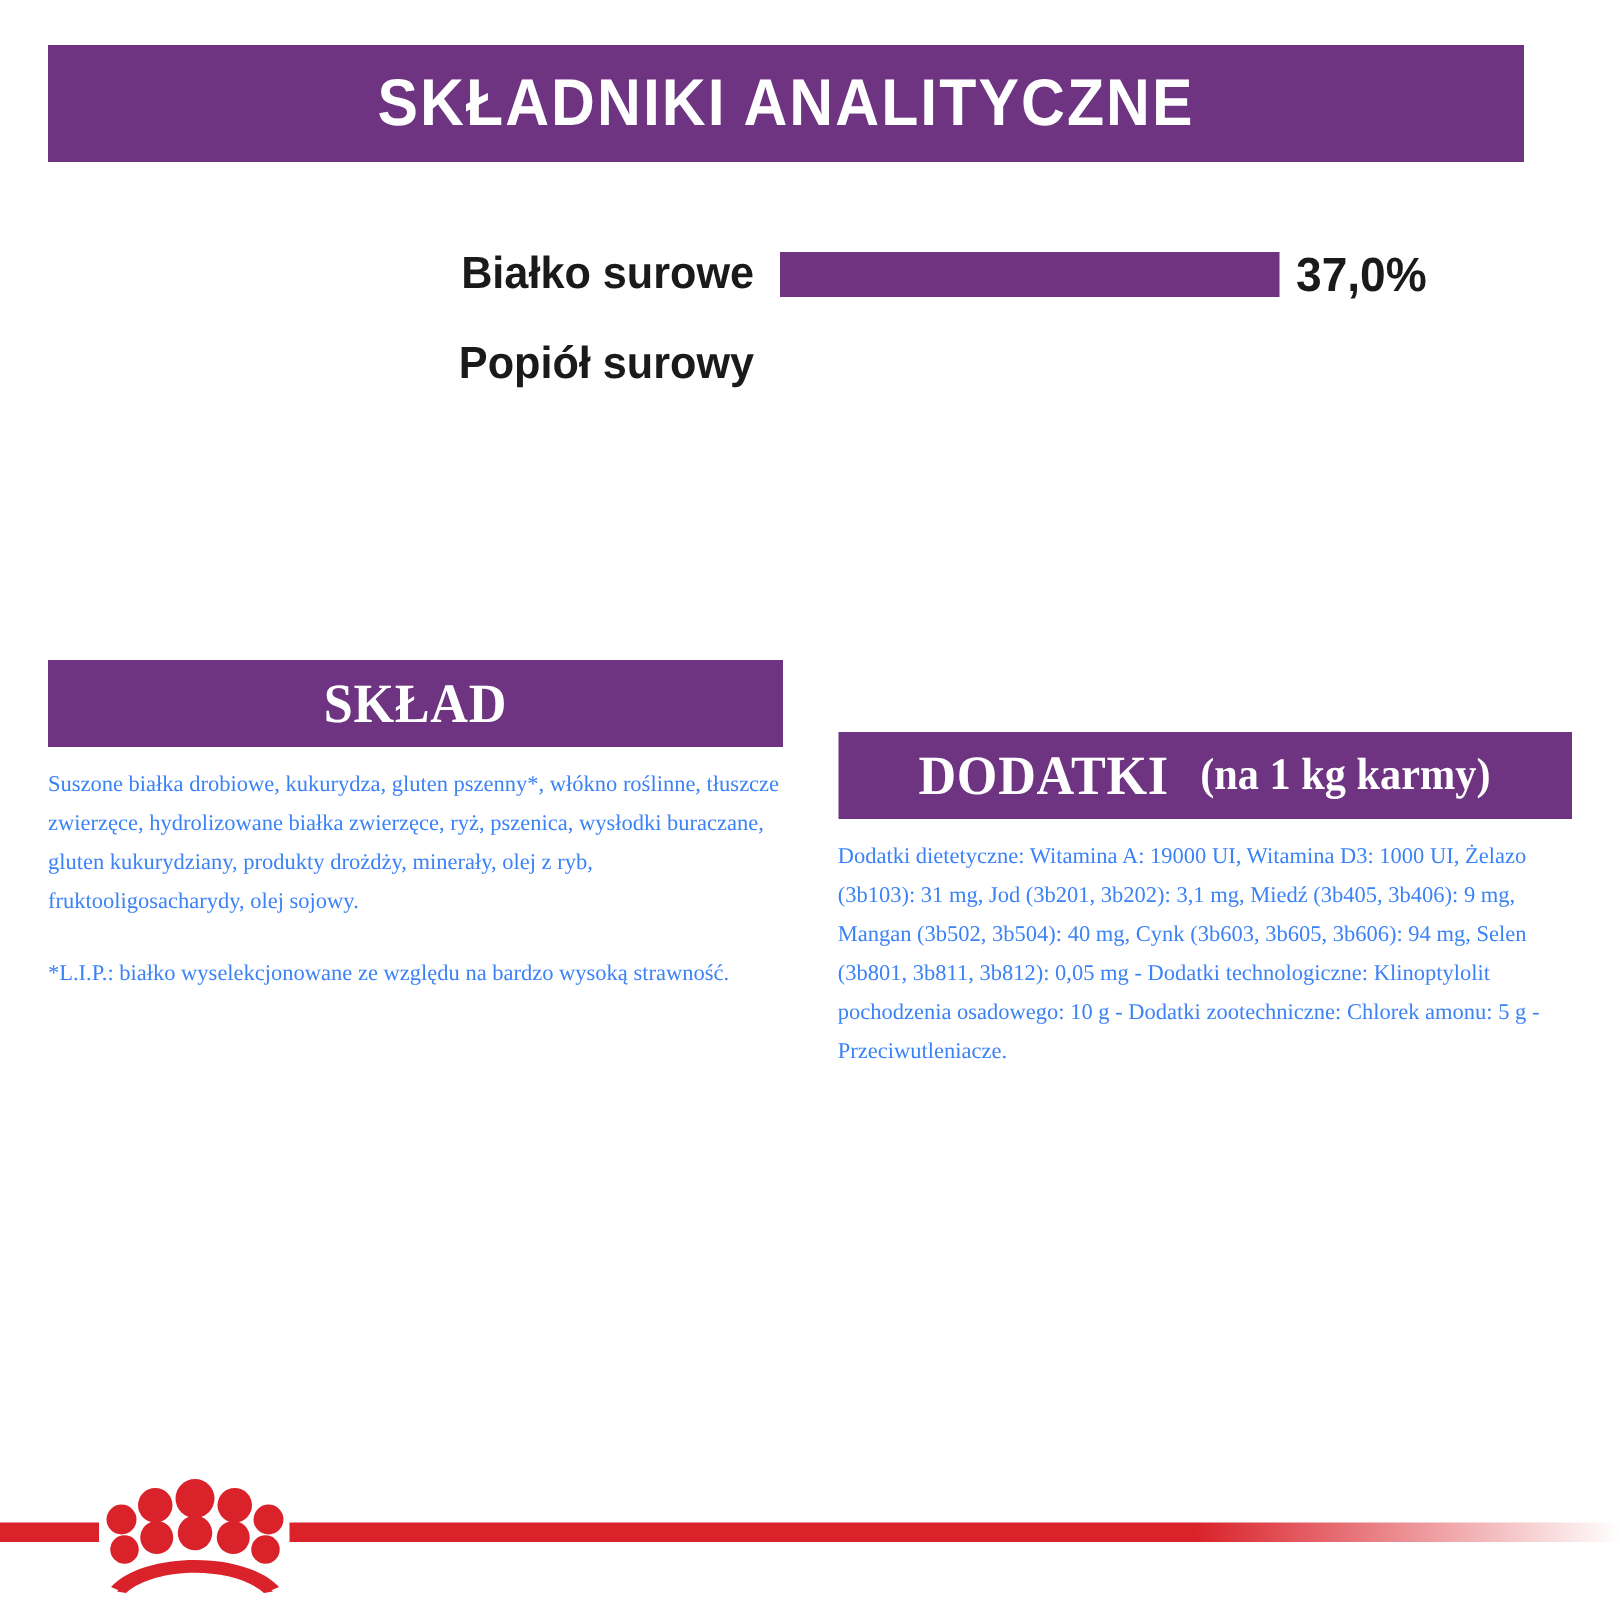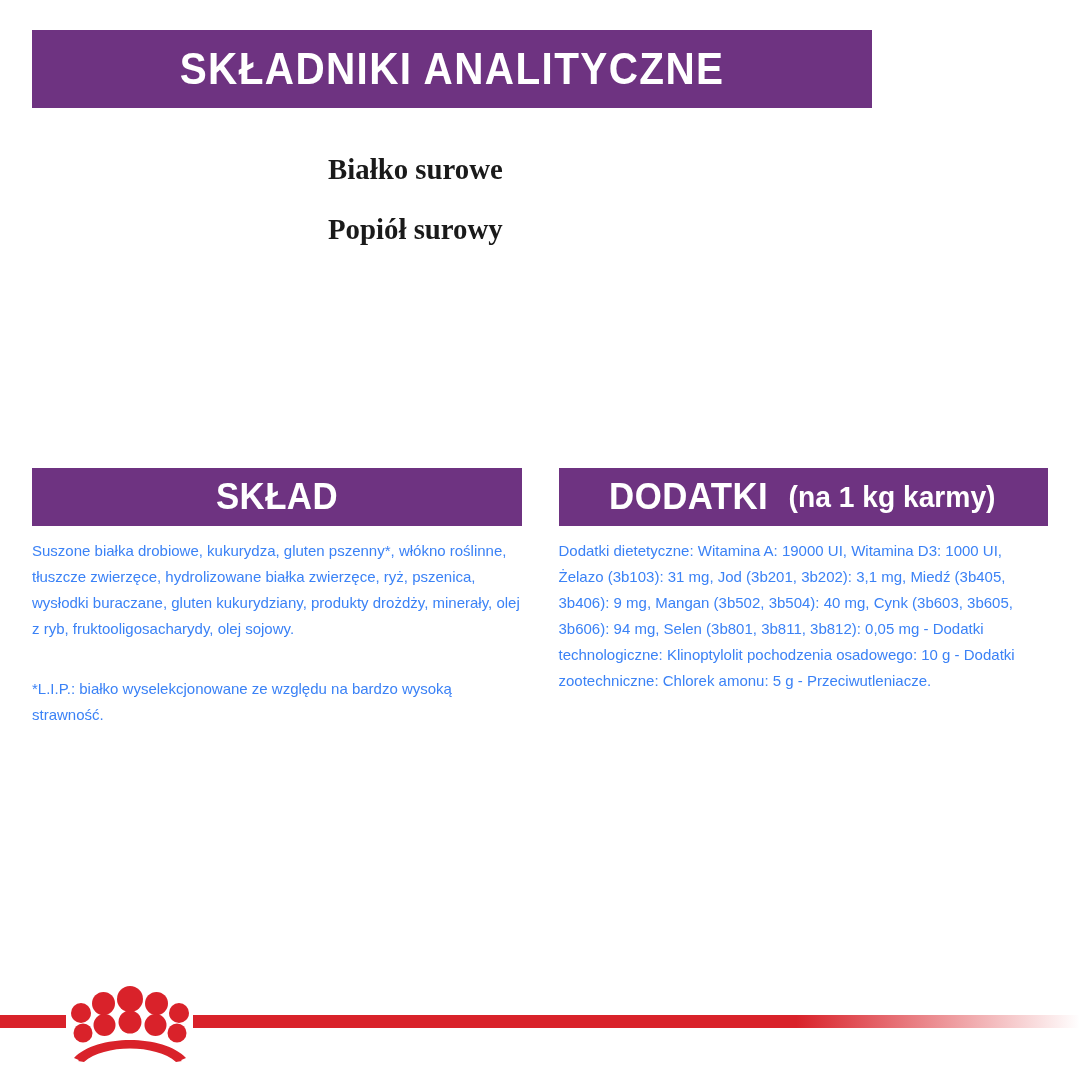--- a/index.html
+++ b/index.html
@@ -13,43 +13,42 @@
     font-family: "Liberation Sans", sans-serif;
     overflow: hidden;
     position: relative;
   }
 
   
   .banner {
     position: absolute;
     left: 32px;
     top: 30px;
-    width: 840px;
+    width: 984px;
     height: 78px;
     background: #6E3381;
     display: flex;
     align-items: center;
     justify-content: center;
   }
   .banner-title {
     color: #ffffff;
     font-size: 44px;
     font-weight: 700;
     letter-spacing: 1.5px;
     transform: scaleX(0.92);
     white-space: nowrap;
   }
 
   
   .chart {
     position: absolute;
     left: 0;
-    top: 139px;
+    top: 153px;
     width: 1080px;
-    font-family: Liberation Serif, serif;
   }
   .bar-row {
     display: flex;
     align-items: center;
     height: 60px;
   }
   .bar-label {
     width: 520px;
     text-align: right;
     padding-right: 18px;
@@ -78,38 +77,39 @@
     margin-left: 11px;
     white-space: nowrap;
     transform: scaleX(0.96);
     transform-origin: left center;
   }
 
   
   .panels {
     position: absolute;
     left: 32px;
-    top: 468px;
+    top: 440px;
     width: 1016px;
     display: flex;
     gap: 37px;
+    font-family: Liberation Serif, serif;
   }
   .panel {
     width: 491px;
   }
   .panel-head {
     height: 58px;
     background: #6E3381;
     display: flex;
     align-items: center;
     justify-content: center;
     white-space: nowrap;
   }
   .panel-head.left-head { justify-content: center; }
-  .panel-head.right-head { justify-content: center; }
+  .panel-head.right-head { justify-content: center; margin-top: 48px; }
   .panel-head-main {
     color: #ffffff;
     font-size: 37px;
     font-weight: 700;
     letter-spacing: 0.5px;
     transform: scaleX(0.94);
   }
   .panel-head-sub {
     color: #ffffff;
     font-size: 30px;
@@ -120,21 +120,21 @@
   .panel-body {
     padding-top: 12px;
     font-size: 15px;
     line-height: 26px;
     color: #3b82f6;
   }
   .panel-body p {
     margin: 0;
   }
   .panel-body p.spaced {
-    margin-top: 34px;
+    margin-top: 22px;
   }
 
   
   .footer {
     position: absolute;
     left: 0;
     bottom: 0;
     width: 1080px;
     height: 120px;
   }
@@ -166,20 +166,24 @@
 <body>
 
 <div class="banner">
   <div class="banner-title">SKŁADNIKI ANALITYCZNE</div>
 </div>
 
 <div class="chart">
 
   <div class="bar-row">
     <div class="bar-label">Białko surowe</div>
+    <div class="bar-track">
+      <div class="bar-fill" style="width:333px"></div>
+      <div class="bar-value">37,0%</div>
+    </div>
   </div>
 
 
   <div class="bar-row">
     <div class="bar-label">Popiół surowy</div>
   </div>
 
 
 </div>
 

